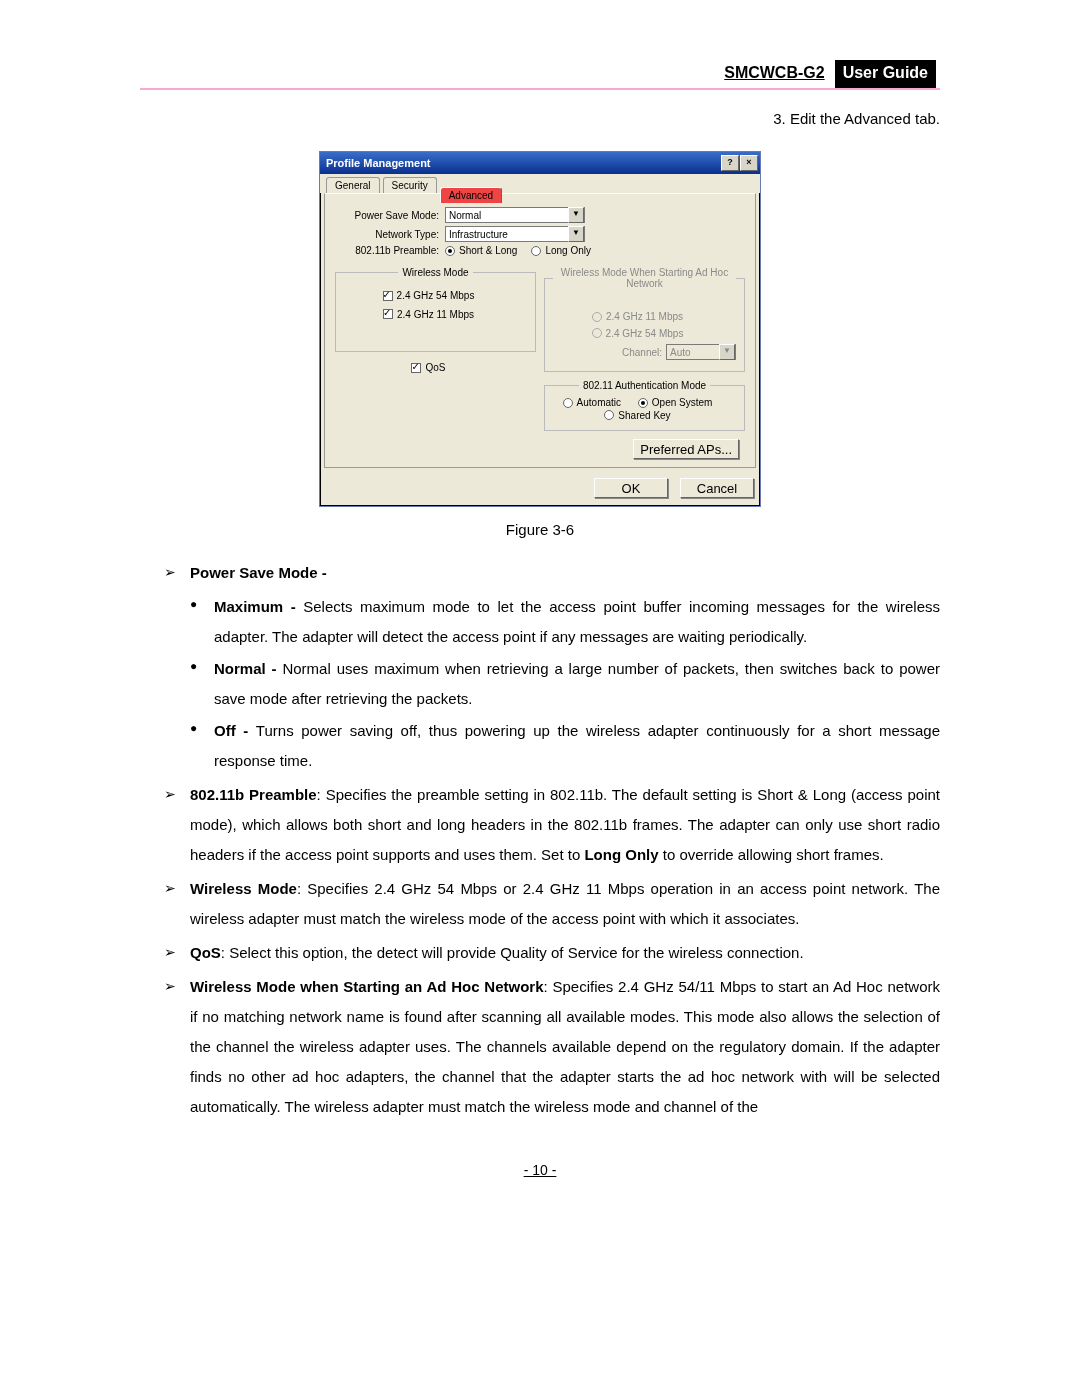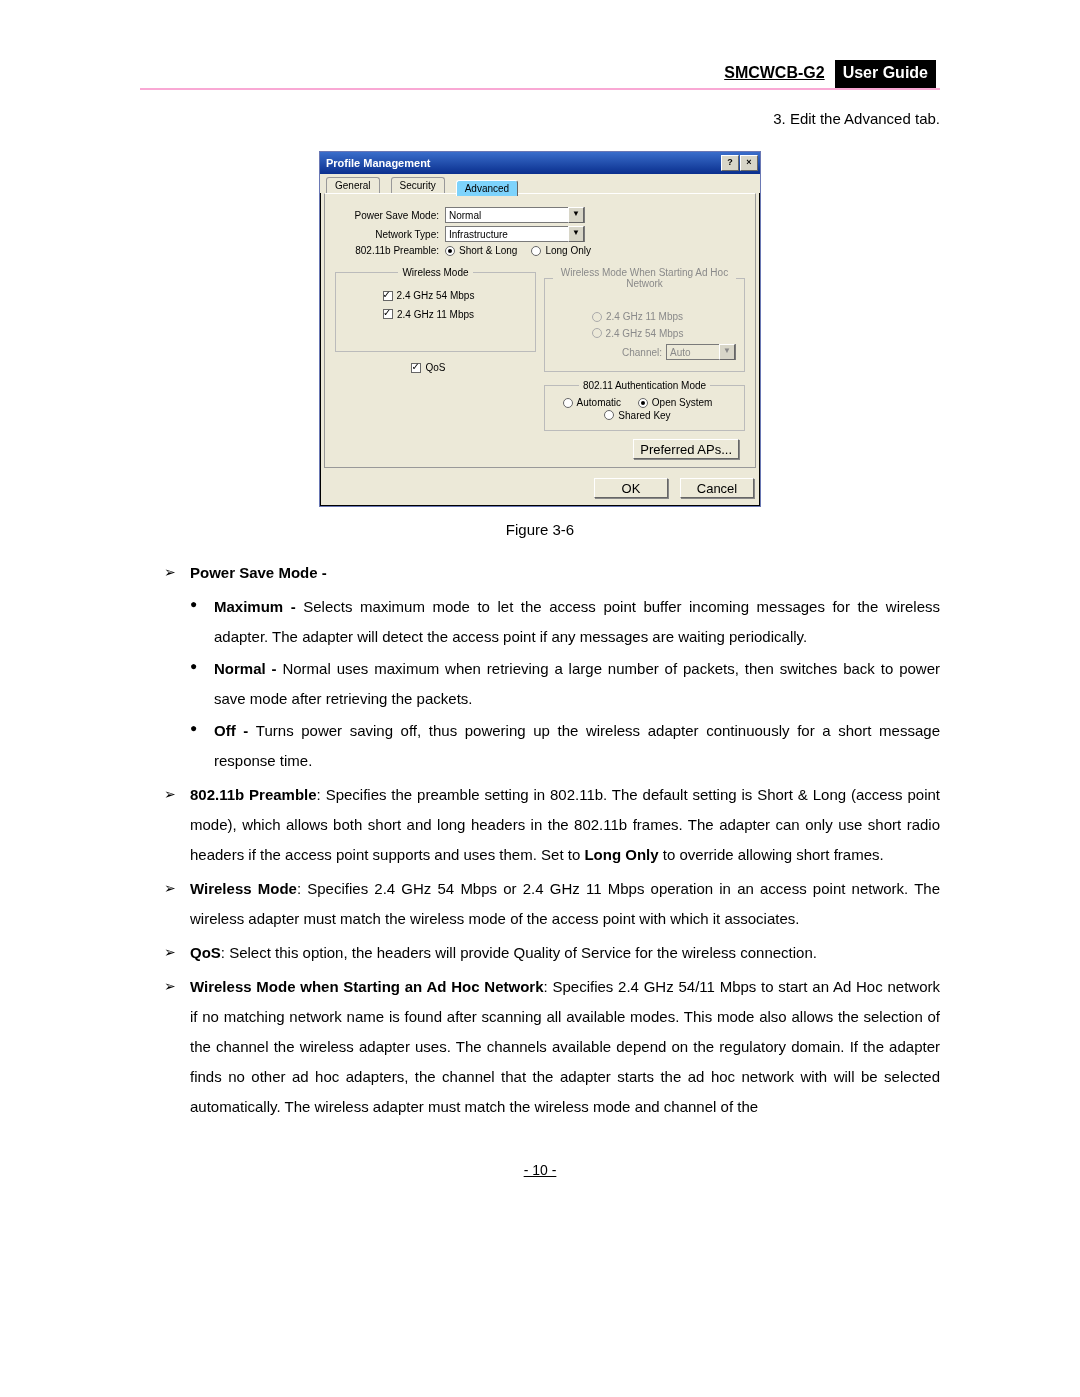--- a/index.html
+++ b/index.html
@@ -104,35 +104,35 @@
     border: 1px solid #fff;
     border-right-color: #666; border-bottom-color: #666;
     font-size: 9px; line-height: 12px; text-align: center;
     color: #000;
   }
   .tab-row {
     display: flex;
     align-items: flex-end;
     padding: 3px 4px 0 6px;
     background: #ece9d8;
-    gap: 12px;
+    gap: 4px;
   }
   .tab {
     padding: 2px 8px;
     border: 1px solid #999;
     border-bottom: none;
     border-radius: 3px 3px 0 0;
     background: #ece9d8;
     margin-right: -1px;
     font-size: 10px;
   }
   .tab.active {
-    background: #7dd3fc;
+    background: #ef4444;
     position: relative;
-    top: 3px;
+    top: 10px;
     border-color: #fff #666 #ece9d8 #fff;
     z-index: 2;
   }
   .tab-body {
     border: 1px solid #999;
     margin: 0 4px 4px 4px;
     padding: 10px 10px 8px 10px;
     background: #ece9d8;
     border-top-color: #fff;
   }
@@ -408,21 +408,21 @@
       <div class="content"><b>802.11b Preamble</b><span>: Specifies the preamble setting in 802.11b. The default setting is Short &amp; Long (access point mode), which allows both short and long headers in the 802.11b frames. The adapter can only use short radio headers if the access point supports and uses them. Set to </span><b>Long Only</b><span> to override allowing short frames.</span></div>
     </div>
 
     <div class="lvl1-item">
       <span class="arrow">➢</span>
       <div class="content"><b>Wireless Mode</b><span>: Specifies 2.4 GHz 54 Mbps or 2.4 GHz 11 Mbps operation in an access point network. The wireless adapter must match the wireless mode of the access point with which it associates.</span></div>
     </div>
 
     <div class="lvl1-item">
       <span class="arrow">➢</span>
-      <div class="content"><b>QoS</b><span>: Select this option, the headers will provide Quality of Service for the wireless connection.</span></div>
+      <div class="content"><b>QoS</b><span>: Select this option, the detect will provide Quality of Service for the wireless connection.</span></div>
     </div>
 
     <div class="lvl1-item">
       <span class="arrow">➢</span>
       <div class="content"><b>Wireless Mode when Starting an Ad Hoc Network</b><span>: Specifies 2.4 GHz 54/11 Mbps to start an Ad Hoc network if no matching network name is found after scanning all available modes. This mode also allows the selection of the channel the wireless adapter uses. The channels available depend on the regulatory domain. If the adapter finds no other ad hoc adapters, the channel that the adapter starts the ad hoc network with will be selected automatically. The wireless adapter must match the wireless mode and channel of the</span></div>
     </div>
   </div>
 
   <div class="page-num">- 10 -</div>
 </div>

